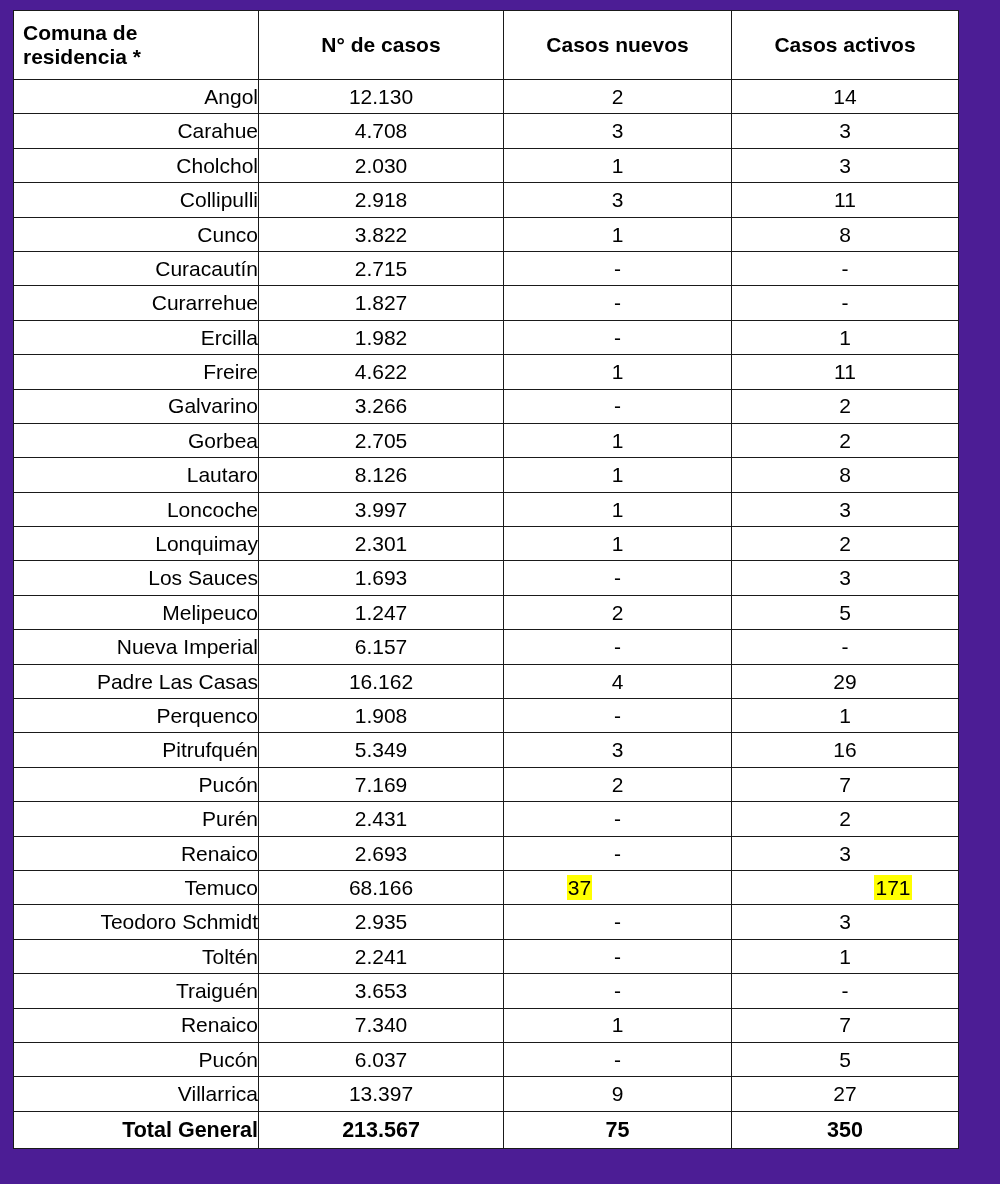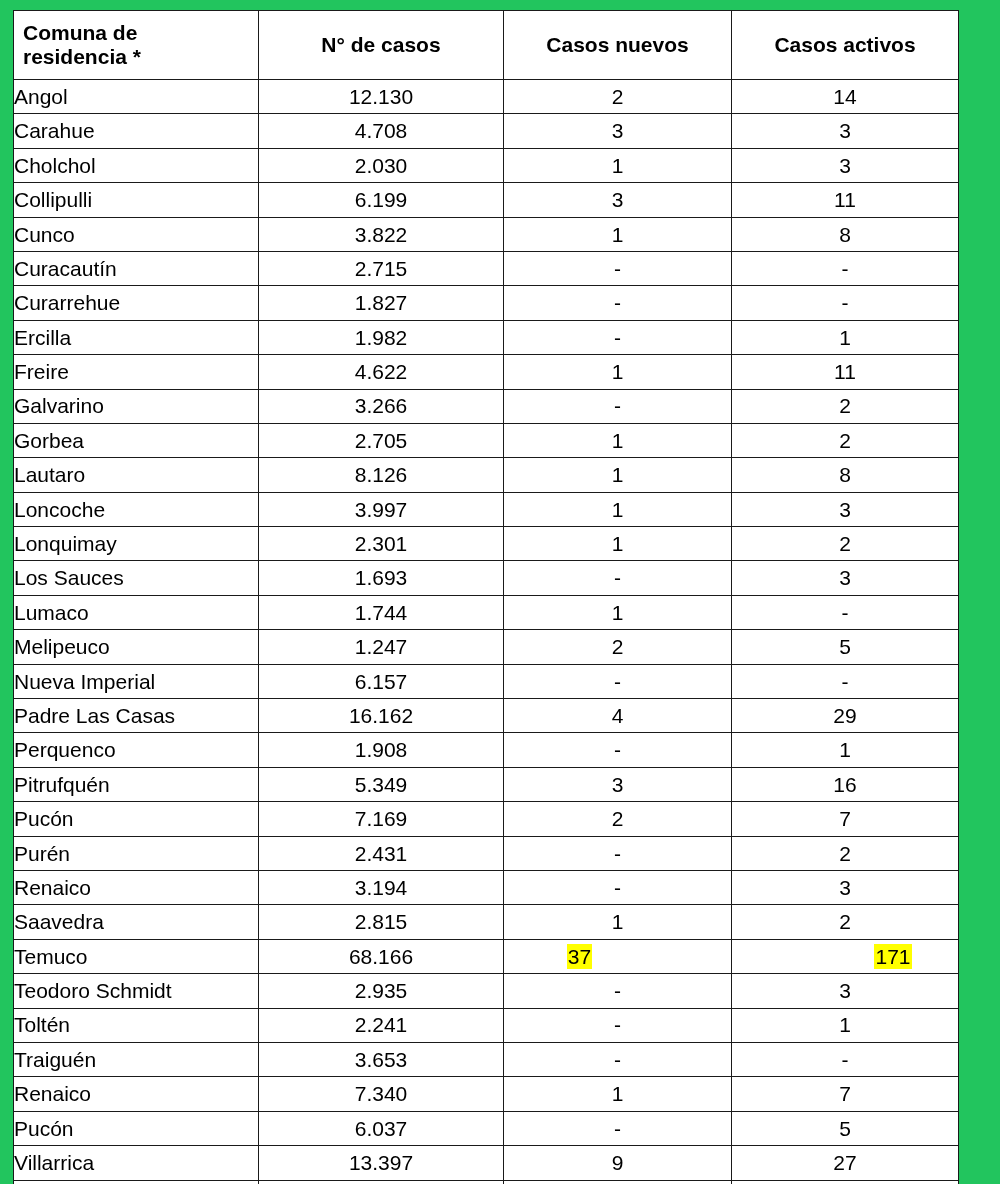--- a/index.html
+++ b/index.html
@@ -13,21 +13,21 @@
     height: 1184px;
     font-family: "Liberation Sans", sans-serif;
     color: #000000;
     overflow: hidden;
   }
 
   .page {
     position: relative;
     width: 1000px;
     height: 1184px;
-    background: #22c55e;
+    background: #4c1d95;
   }
 
   .table-wrap {
     position: absolute;
     left: 13px;
     top: 10px;
     width: 945px;
   }
 
   table.cases-table {
@@ -72,21 +72,21 @@
   }
   .hdr-line {
     display: block;
   }
 
   
   tbody td {
     height: 33.4px;
   }
   td.comuna {
-    text-align: left;
+    text-align: right;
     padding: 0 0 0 9px;
     font-weight: normal;
   }
   td.num,
   td.nuevos,
   td.activos {
     text-align: center;
     font-weight: normal;
   }
 
@@ -153,21 +153,21 @@
             <td class="activos">3</td>
           </tr>
           <tr>
             <td class="comuna">Cholchol</td>
             <td class="num">2.030</td>
             <td class="nuevos">1</td>
             <td class="activos">3</td>
           </tr>
           <tr>
             <td class="comuna">Collipulli</td>
-            <td class="num">6.199</td>
+            <td class="num">2.918</td>
             <td class="nuevos">3</td>
             <td class="activos">11</td>
           </tr>
           <tr>
             <td class="comuna">Cunco</td>
             <td class="num">3.822</td>
             <td class="nuevos">1</td>
             <td class="activos">8</td>
           </tr>
           <tr>
@@ -222,26 +222,20 @@
             <td class="comuna">Lonquimay</td>
             <td class="num">2.301</td>
             <td class="nuevos">1</td>
             <td class="activos">2</td>
           </tr>
           <tr>
             <td class="comuna">Los Sauces</td>
             <td class="num">1.693</td>
             <td class="nuevos">-</td>
             <td class="activos">3</td>
-          </tr>
-          <tr>
-            <td class="comuna">Lumaco</td>
-            <td class="num">1.744</td>
-            <td class="nuevos">1</td>
-            <td class="activos">-</td>
           </tr>
           <tr>
             <td class="comuna">Melipeuco</td>
             <td class="num">1.247</td>
             <td class="nuevos">2</td>
             <td class="activos">5</td>
           </tr>
           <tr>
             <td class="comuna">Nueva Imperial</td>
             <td class="num">6.157</td>
@@ -273,29 +267,23 @@
             <td class="activos">7</td>
           </tr>
           <tr>
             <td class="comuna">Purén</td>
             <td class="num">2.431</td>
             <td class="nuevos">-</td>
             <td class="activos">2</td>
           </tr>
           <tr>
             <td class="comuna">Renaico</td>
-            <td class="num">3.194</td>
-            <td class="nuevos">-</td>
-            <td class="activos">3</td>
-          </tr>
-          <tr>
-            <td class="comuna">Saavedra</td>
-            <td class="num">2.815</td>
-            <td class="nuevos">1</td>
-            <td class="activos">2</td>
+            <td class="num">2.693</td>
+            <td class="nuevos">-</td>
+            <td class="activos">3</td>
           </tr>
           <tr>
             <td class="comuna">Temuco</td>
             <td class="num">68.166</td>
             <td class="nuevos cell-hl-left"><span class="hl">37</span></td>
             <td class="activos cell-hl-right"><span class="hl">171</span></td>
           </tr>
           <tr>
             <td class="comuna">Teodoro Schmidt</td>
             <td class="num">2.935</td>

